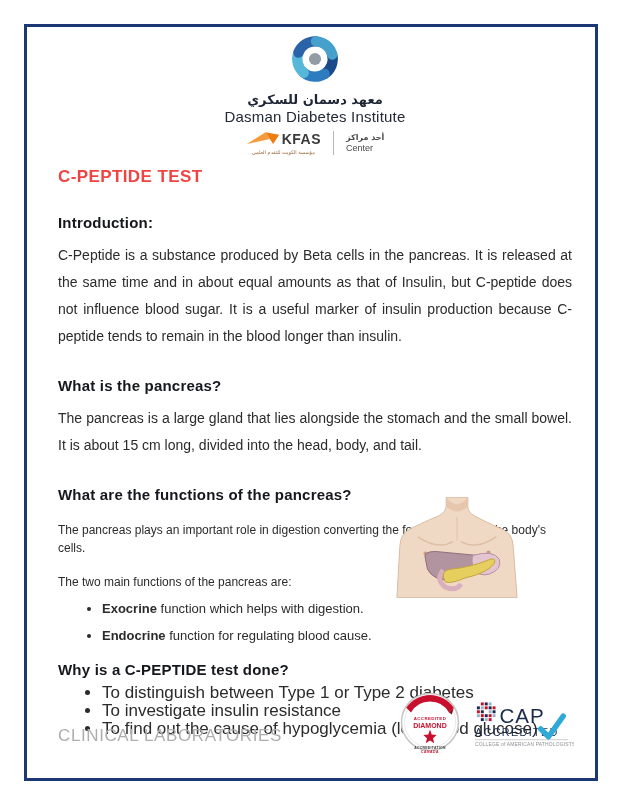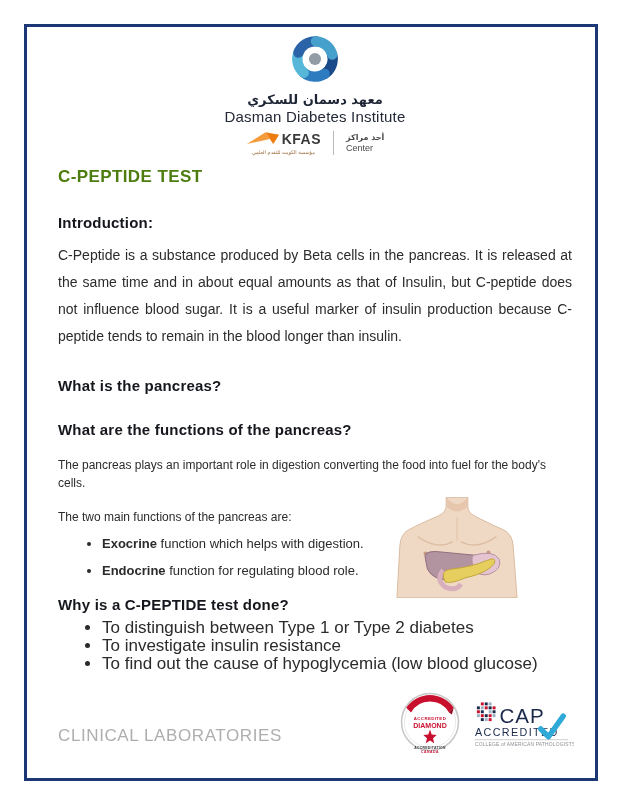--- a/index.html
+++ b/index.html
@@ -30,21 +30,21 @@
   .kfas-top { display:flex; align-items:center; gap:2px; justify-content:center; }
   .kfas-label { font-size:14px; font-weight:bold; color:#3a3a3a; letter-spacing:0.5px; }
   .kfas-sub { font-family:"DejaVu Sans", sans-serif; font-size:5px; color:#9a6a3a; margin-top:1px; }
   .kfas-divider { width:1px; height:24px; background:#b9b9b9; }
   .center-block { text-align:left; }
   .center-arabic { font-family:"DejaVu Sans", sans-serif; font-size:8px; font-weight:bold; color:#4a4a4a; }
   .center-english { font-size:9px; color:#4a4a4a; margin-top:1px; }
 
   
   .doc-title {
-    color:#4d7c0f; font-size:17px; font-weight:bold; letter-spacing:0.4px;
+    color:#ef4444; font-size:17px; font-weight:bold; letter-spacing:0.4px;
     margin-top:12px;
   }
   h2.section-heading {
     font-size:15px; font-weight:bold; color:#15171d; margin:27px 0 0 0; letter-spacing:0.2px;
   }
   p.body-text {
     font-size:14px; line-height:27px; text-align:justify; margin:11px 0 0 0; color:#2b2b2b;
   }
   p.body-text-sm {
     font-size:12px; line-height:18px; margin:18px 0 0 0; color:#2b2b2b;
@@ -106,27 +106,28 @@
       </div>
     </div>
   </div>
 
   <div class="doc-title">C-PEPTIDE TEST</div>
 
   <h2 class="section-heading">Introduction:</h2>
   <p class="body-text">C-Peptide is a substance produced by Beta cells in the pancreas. It is released at the same time and in about equal amounts as that of Insulin, but C-peptide does not influence blood sugar. It is a useful marker of insulin production because C-peptide tends to remain in the blood longer than insulin.</p>
 
   <h2 class="section-heading">What is the pancreas?</h2>
+  <p class="body-text">The pancreas is a large gland that lies alongside the stomach and the small bowel. It is about 15 cm long, divided into the head, body, and tail.</p>
 
   <h2 class="section-heading">What are the functions of the pancreas?</h2>
   <p class="body-text-sm">The pancreas plays an important role in digestion converting the food into fuel for the body's cells.</p>
   <p class="body-text-sm" style="margin-top:16px;">The two main functions of the pancreas are:</p>
   <ul class="func-list">
     <li><b>Exocrine</b><span> function which helps with digestion.</span></li>
-    <li><b>Endocrine</b><span> function for regulating blood role.</span></li>
+    <li><b>Endocrine</b><span> function for regulating blood cause.</span></li>
   </ul>
 
   <h2 class="section-heading" style="margin-top:18px;">Why is a C-PEPTIDE test done?</h2>
   <ul class="reason-list">
     <li>To distinguish between Type 1 or Type 2 diabetes</li>
     <li>To investigate insulin resistance</li>
     <li>To find out the cause of hypoglycemia (low blood glucose)</li>
   </ul>
 </div>
 

